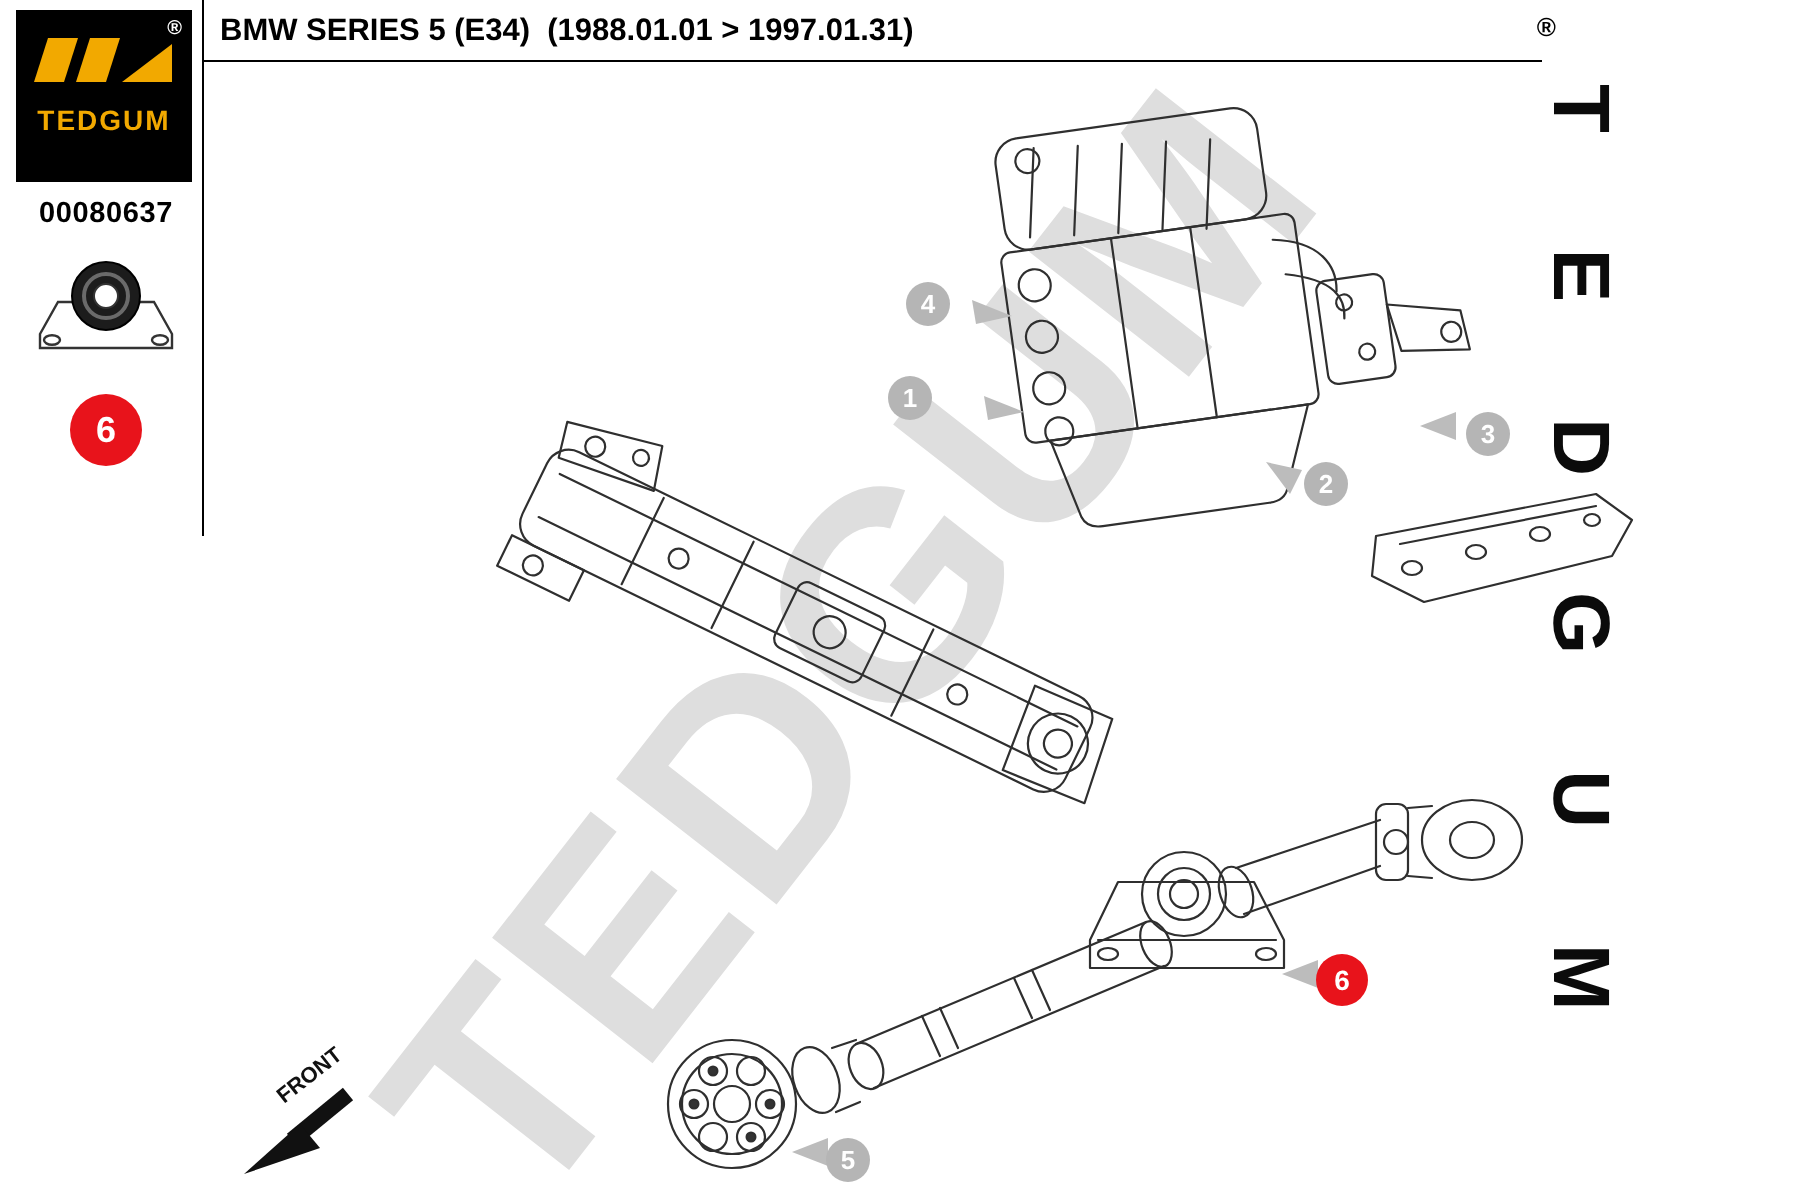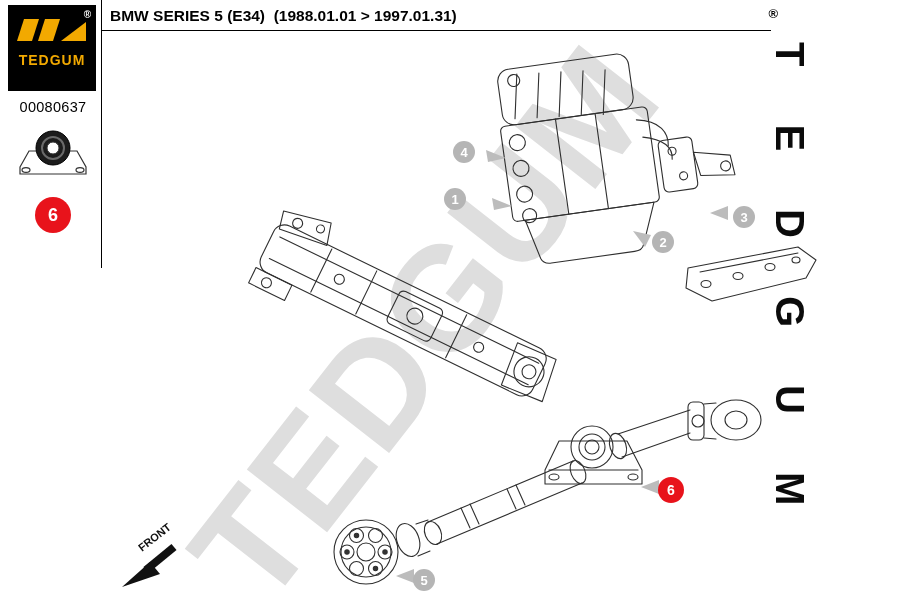--- a/index.html
+++ b/index.html
@@ -6,21 +6,21 @@
   .page{
     position:relative;width:900px;height:600px;background:#fff;overflow:hidden;
     font-family:"Liberation Sans","DejaVu Sans",sans-serif;color:#000;
   }
   
   .left-panel{position:absolute;left:8px;top:5px;width:90px;}
   .logo-box{position:relative;width:88px;height:86px;background:#000;border:1px solid #000;box-sizing:border-box;}
   .logo-reg{position:absolute;top:3px;right:4px;color:#fff;font-size:10px;font-weight:bold;}
   .logo-emblem{display:block;margin:10px auto 2px auto;}
   .logo-text{color:#f2a900;font-weight:bold;font-size:14px;text-align:center;letter-spacing:1px;}
-  .part-number{margin-top:8px;font-weight:normal;font-size:14.5px;text-align:center;letter-spacing:.3px;}
+  .part-number{margin-top:8px;font-weight:bold;font-size:14.5px;text-align:center;letter-spacing:.3px;}
   .part-thumb{display:block;margin:8px auto 0 auto;}
   .badge-red{
     width:36px;height:36px;border-radius:50%;background:#e8131b;color:#fff;
     font-weight:bold;font-size:18px;display:flex;align-items:center;justify-content:center;
     margin:16px auto 0 auto;
   }
   
   .vline{position:absolute;left:101px;top:0;width:1px;height:268px;background:#000;}
   .hline{position:absolute;left:101px;top:30px;width:670px;height:1px;background:#000;}
   .header-title{position:absolute;left:110px;top:7px;font-weight:bold;font-size:15.5px;white-space:pre;}

